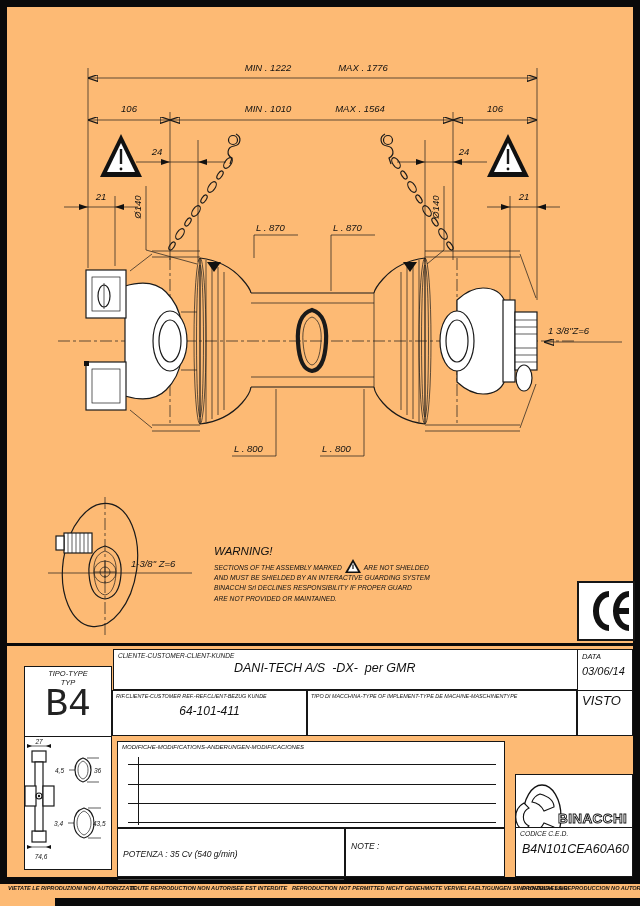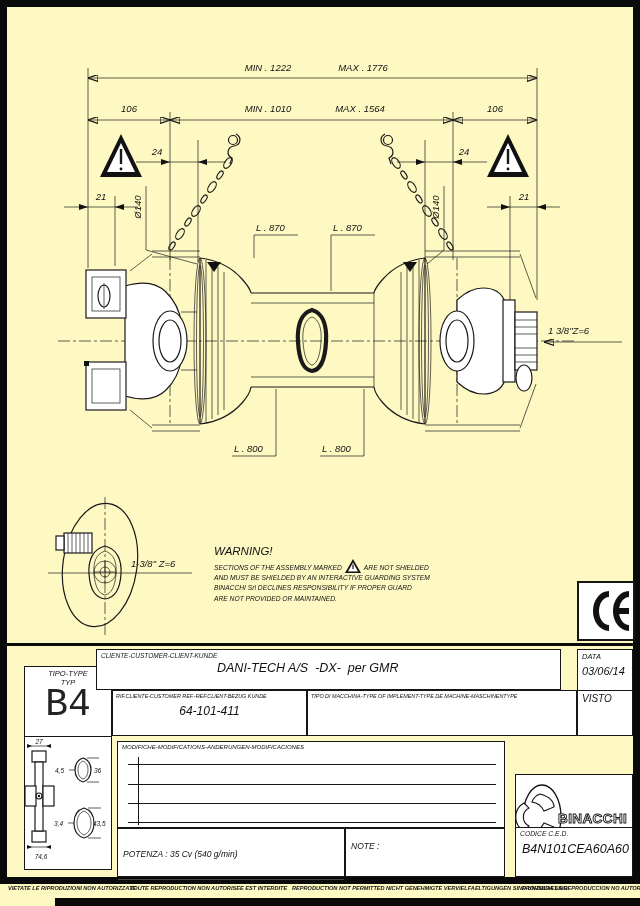--- a/index.html
+++ b/index.html
@@ -1,16 +1,16 @@
 <!DOCTYPE html>
 <html><head>
 <meta charset="utf-8">
 <style>
   html,body{margin:0;padding:0;background:#e8e8e8}
-  .page{position:relative;width:640px;height:906px;background:#fef9c3;overflow:hidden;
+  .page{position:relative;width:640px;height:906px;background:#fdba74;overflow:hidden;
         font-family:"Liberation Sans",sans-serif;color:#111}
   .bar{position:absolute;background:#0a0a0a}
   
   .draw{position:absolute;left:0;top:0}
   .draw line,.draw path,.draw rect,.draw ellipse,.draw circle,.draw polyline,.draw polygon
        {stroke:#1a1a1a;fill:none;stroke-width:1.2px;vector-effect:none}
   .draw .thin{stroke-width:.7px}
   .draw .thk{stroke-width:4.2px}
   .draw .fb{fill:#111;stroke:none}
   .draw .fw{fill:#fff}
@@ -285,41 +285,41 @@
       <line x1="37" y1="28" x2="50" y2="28" stroke="#111" stroke-width="6"></line>
     </svg>
   </div>
 
   <div class="cell" style="left:24px;top:666px;width:88px;height:84px;text-align:center">
     <div class="cad" style="font-size:7.5px;padding-top:2px">TIPO-TYPE</div>
     <div class="cad" style="font-size:7.5px">TYP</div>
     <div style="font-family:Liberation Mono, monospace;font-size:38px;line-height:.95;color:#222">B4</div>
   </div>
 
-  <div class="cell" style="left:96px;top:649px;width:465px;height:41px">
+  <div class="cell" style="left:113px;top:649px;width:465px;height:41px">
     <div class="cad lbl">CLIENTE-CUSTOMER-CLIENT-KUNDE</div>
     <div class="cad val-lg" style="margin-left:120px">DANI-TECH A/S  -DX-  per GMR</div>
   </div>
 
   <div class="cell" style="left:577px;top:649px;width:56px;height:50px">
     <div class="cad" style="font-size:7.5px;padding:2px 4px">DATA</div>
     <div class="cad" style="font-size:11px;padding:2px 4px">03/06/14</div>
   </div>
 
   <div class="cell" style="left:112px;top:690px;width:195px;height:46px">
     <div class="cad lbl-xs">RIF.CLIENTE-CUSTOMER REF.-REF.CLIENT-BEZUG KUNDE</div>
     <div class="cad" style="font-size:12px;text-align:center;margin-top:3px">64-101-411</div>
   </div>
 
   <div class="cell" style="left:307px;top:690px;width:270px;height:46px">
     <div class="cad lbl-xs">TIPO DI MACCHINA-TYPE OF IMPLEMENT-TYPE DE MACHINE-MASCHINENTYPE</div>
   </div>
 
   <div class="cell" style="left:577px;top:690px;width:56px;height:46px">
-    <div class="cad" style="font-size:10px;padding:2px 4px">VISTO</div>
+    <div class="cad" style="font-size:13px;padding:2px 4px">VISTO</div>
   </div>
 
   <div class="cell" style="left:117px;top:741px;width:388px;height:87px">
     <div class="cad" style="font-size:6px;padding:2px 4px">MODIFICHE-MODIFICATIONS-ANDERUNGEN-MODIFICACIONES</div>
     <div class="mline" style="left:10px;top:22px;width:368px"></div>
     <div class="mline" style="left:10px;top:42px;width:368px"></div>
     <div class="mline" style="left:10px;top:61px;width:368px"></div>
     <div class="mline" style="left:10px;top:80px;width:368px"></div>
     <div style="position:absolute;left:20px;top:15px;width:1.2px;height:68px;background:#161616"></div>
   </div>

